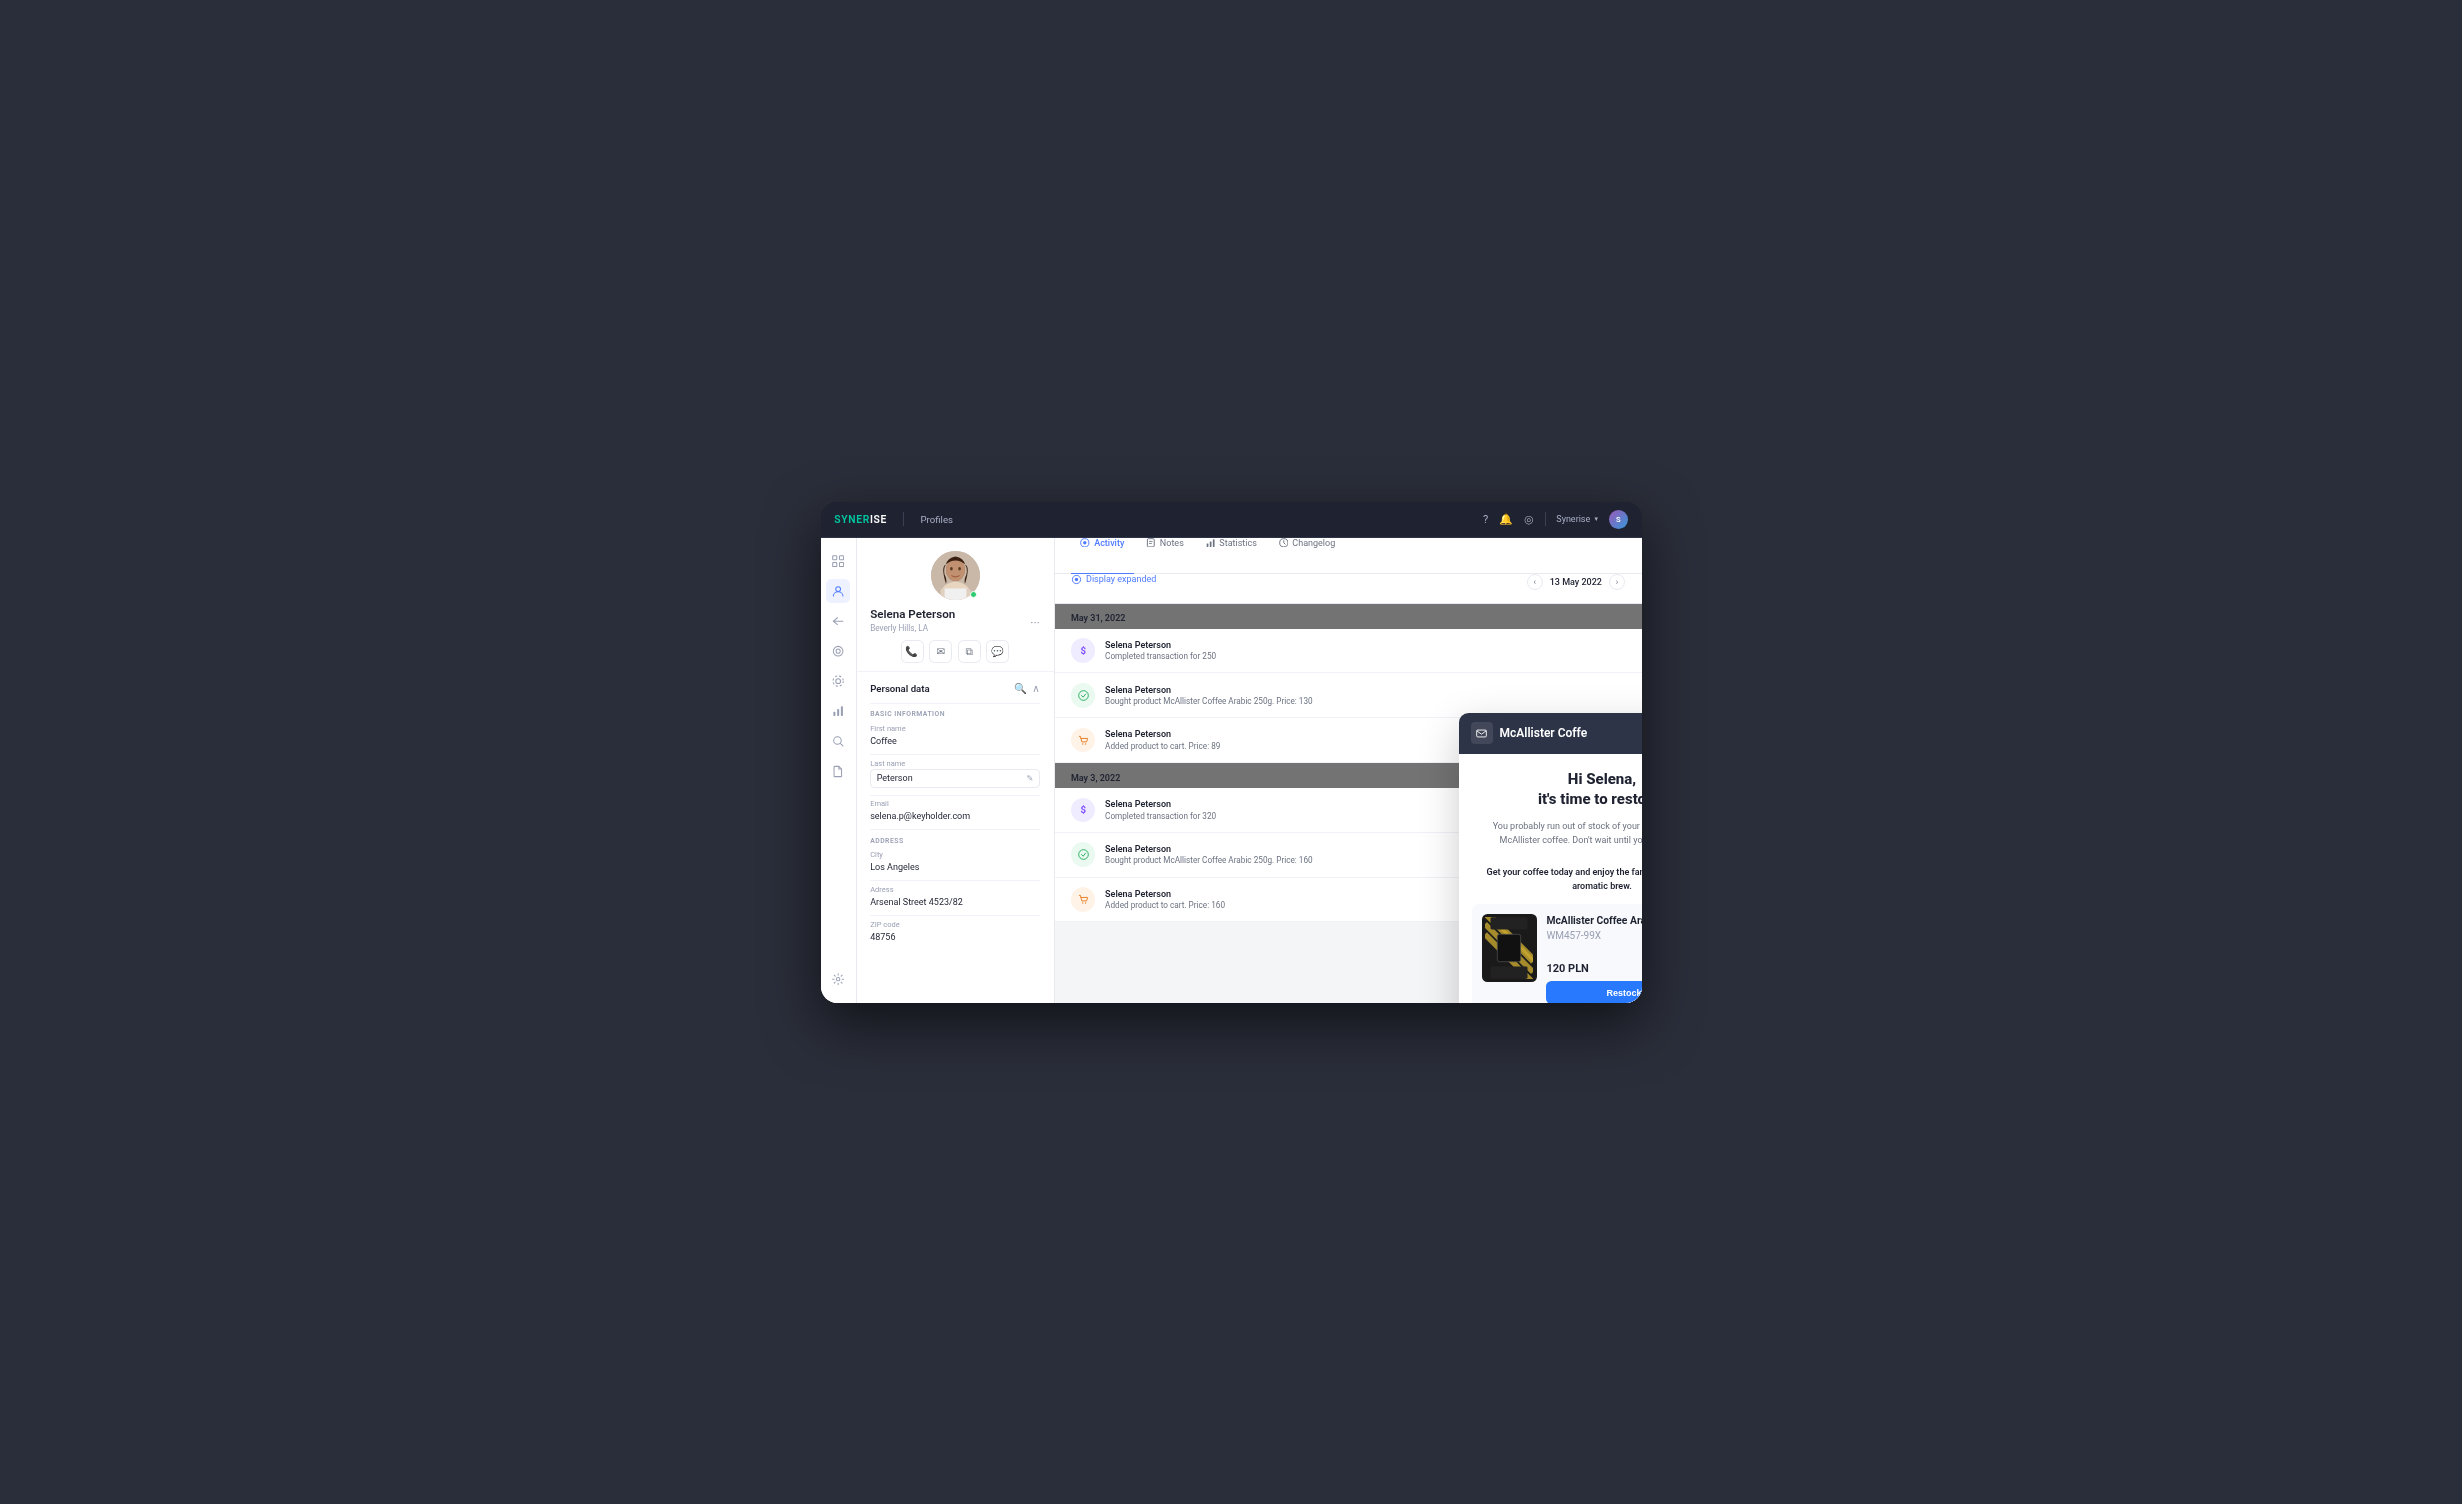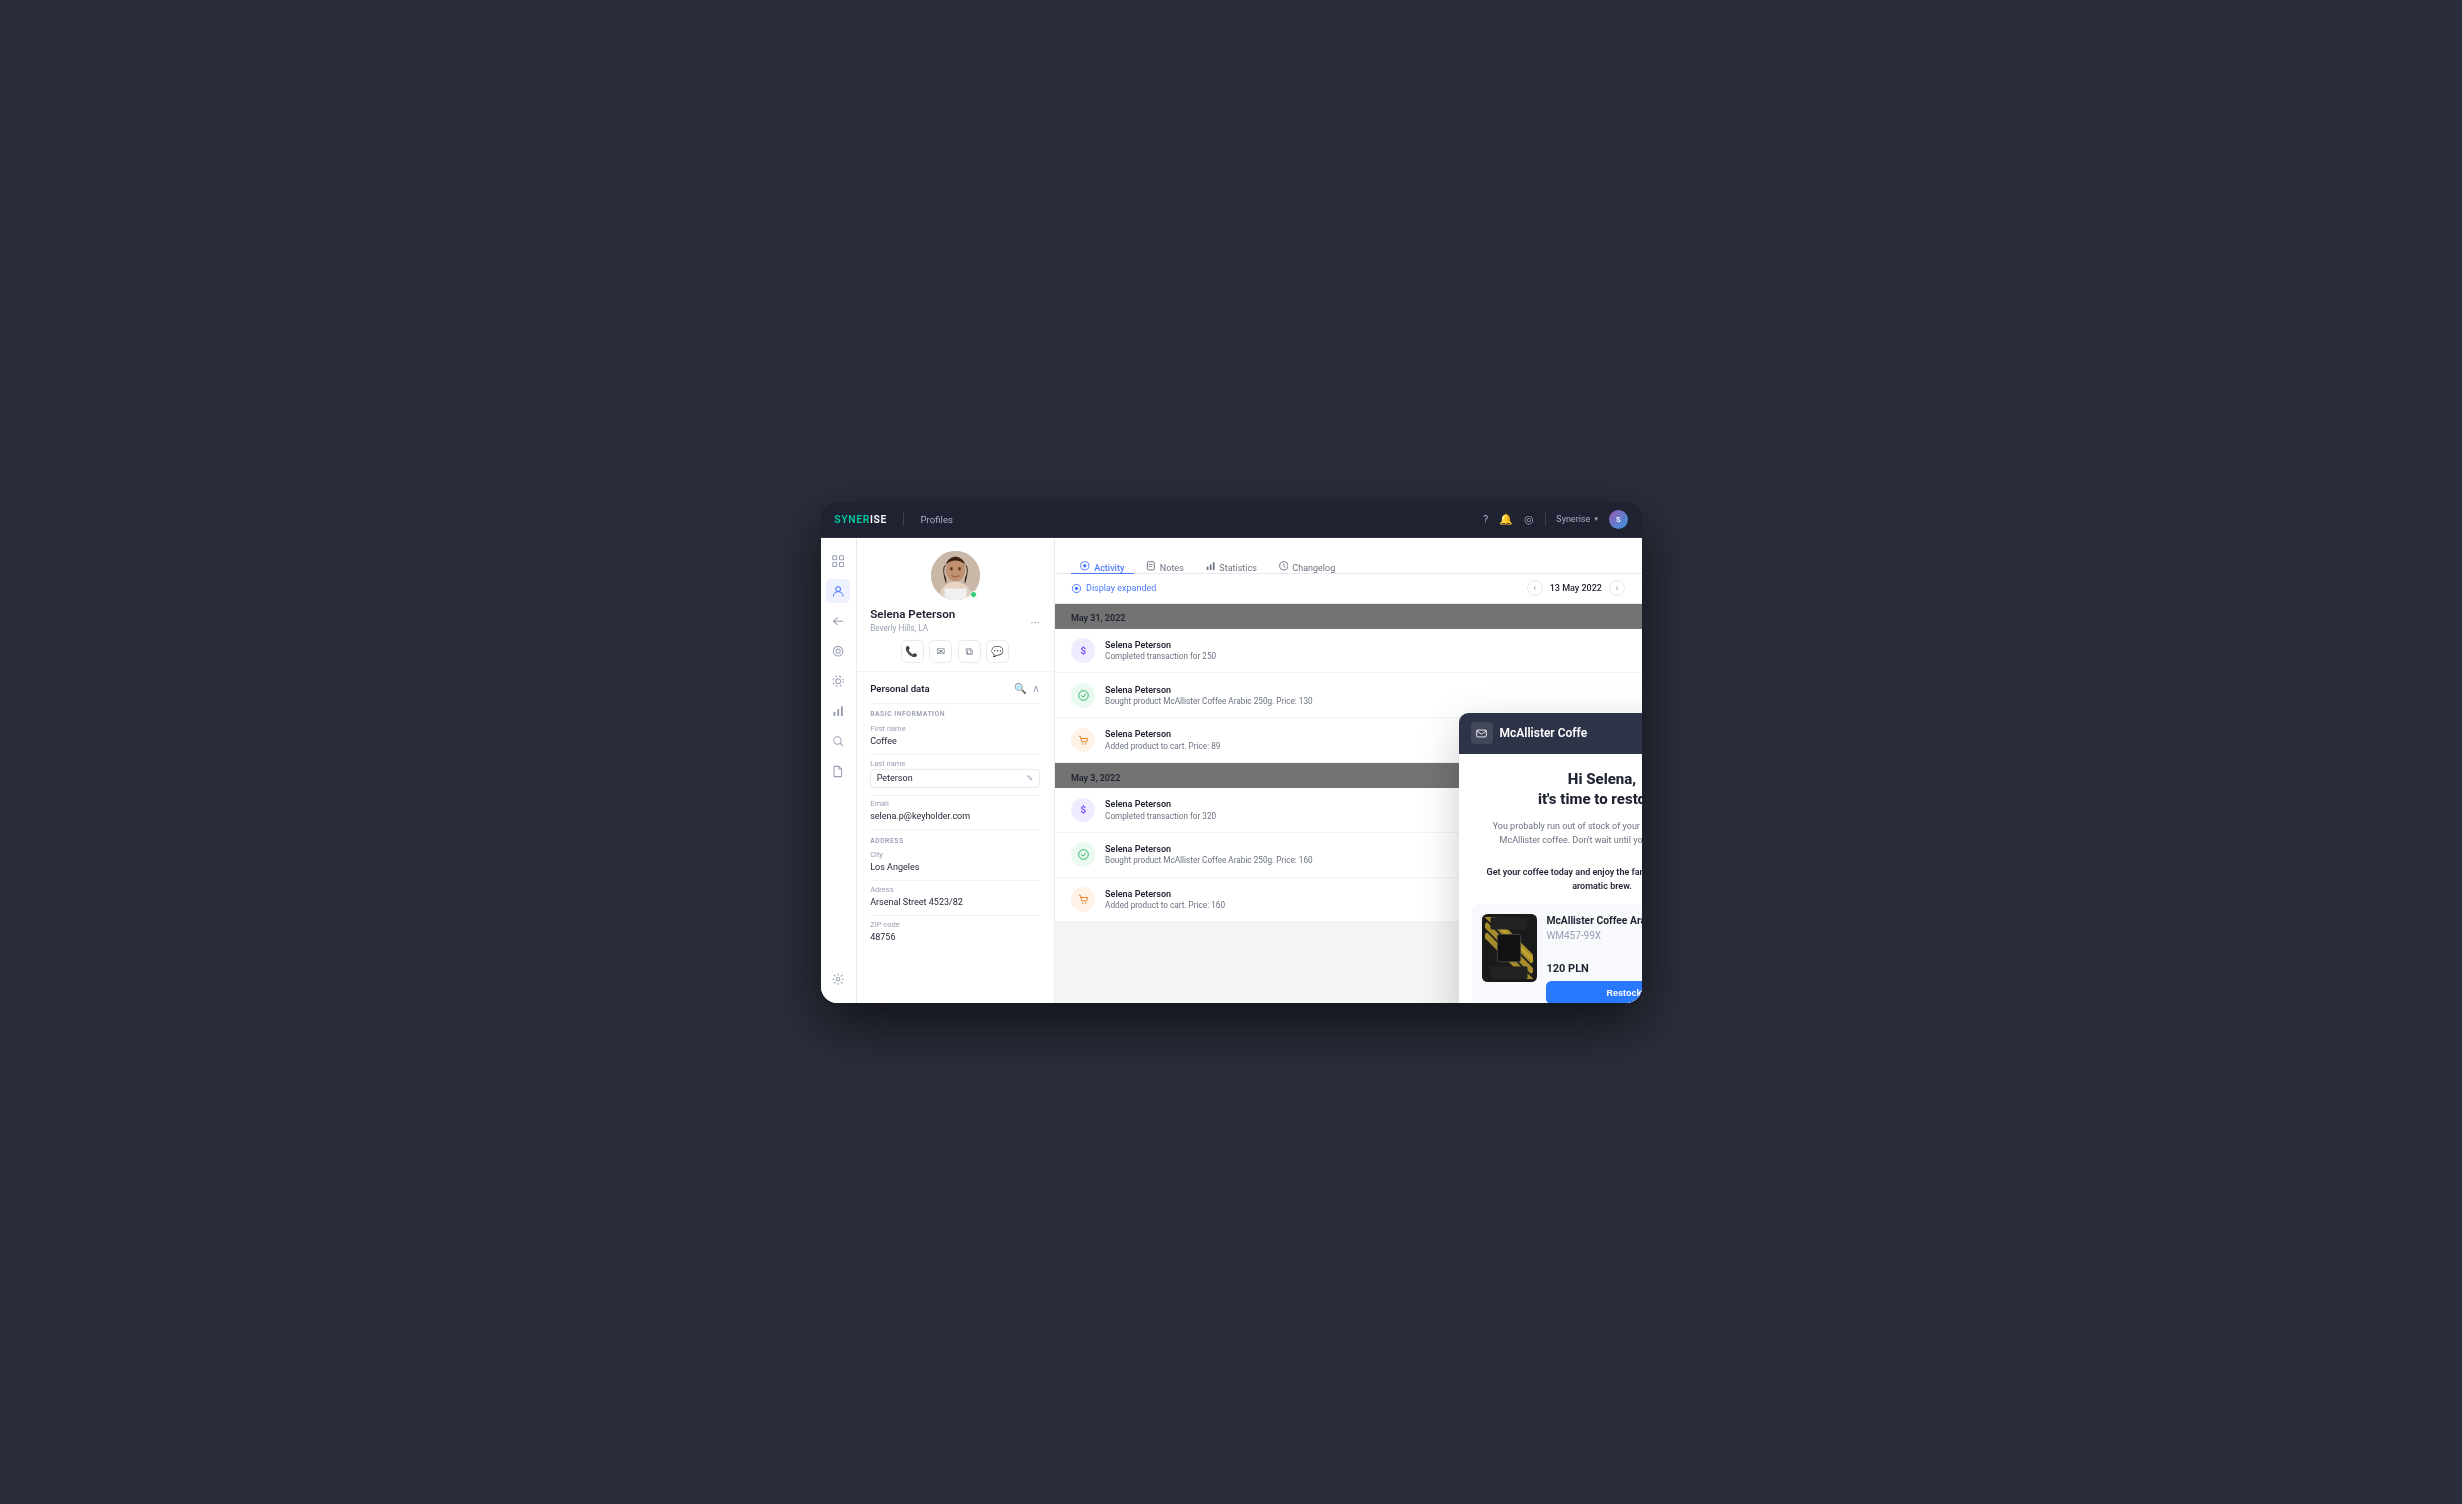--- a/index.html
+++ b/index.html
@@ -276,21 +276,21 @@
       border-bottom: 0.7px solid #e8eaf0;
       display: flex;
       align-items: center;
       padding: 0 16.4px;
       height: 36px;
       gap: 2.7px;
       flex-shrink: 0;
     }
     .tab {
       display: flex;
-      align-items: flex-end;
+      align-items: flex-start;
       gap: 4.1px;
       padding: 0 9.6px;
       height: 36px;
       font-size: 9px;
       color: #6b7280;
       cursor: pointer;
       border-bottom: 1.4px solid transparent;
       position: relative;
       top: 0.7px;
     }
@@ -298,21 +298,21 @@
       color: #4f7cff;
       border-bottom-color: #4f7cff;
       font-weight: 500;
     }
     .tab-icon { font-size: 9.6px; }
     
     .activity-toolbar {
       background: #fff;
       border-bottom: 0.7px solid #e8eaf0;
       display: flex;
-      align-items: center;
+      align-items: flex-start;
       padding: 0 16.4px;
       height: 30px;
       flex-shrink: 0;
     }
     .display-expanded {
       display: flex;
       align-items: center;
       gap: 4.1px;
       font-size: 9px;
       color: #4f7cff;

